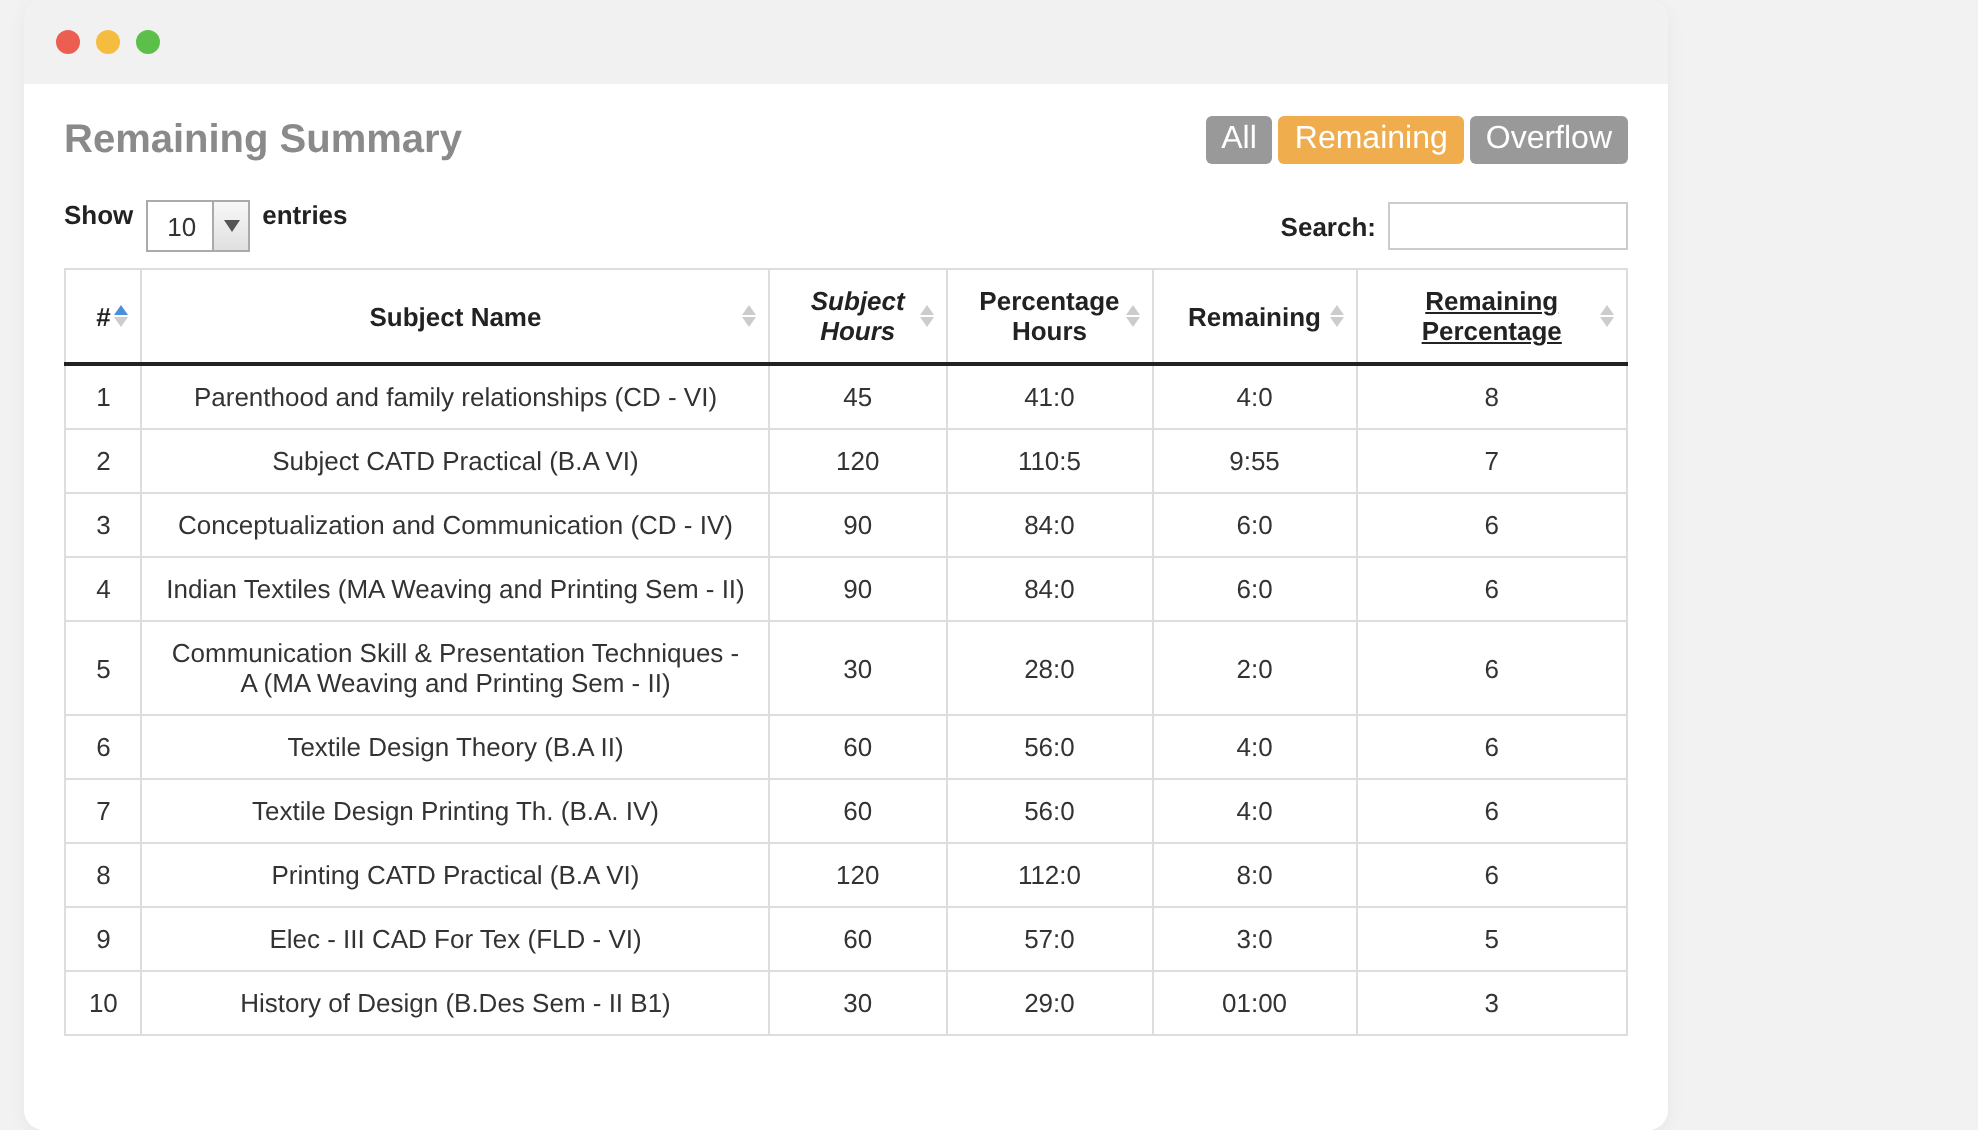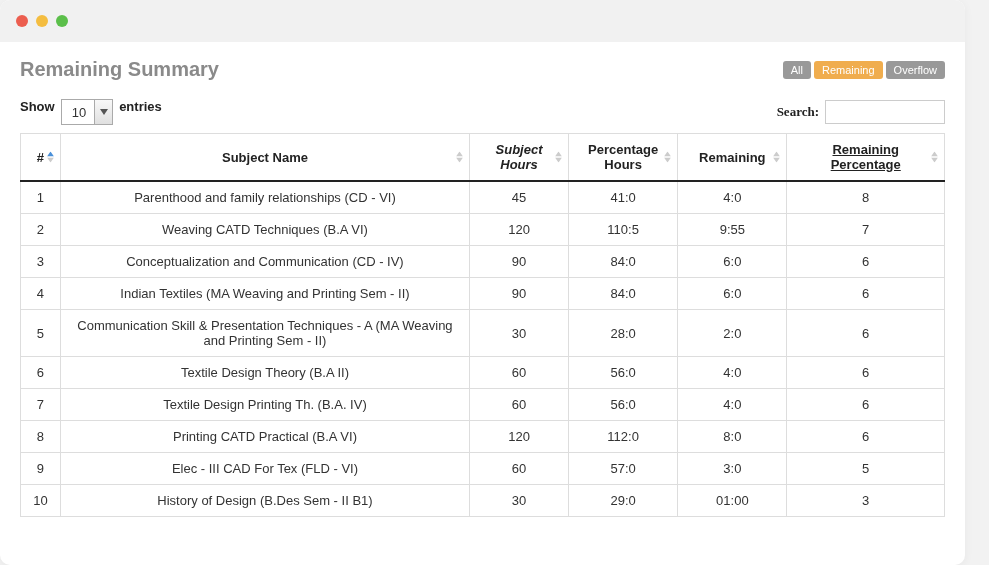--- a/index.html
+++ b/index.html
@@ -4,26 +4,27 @@
 <style>
   * { box-sizing: border-box; margin: 0; padding: 0; }
   body {
     font-family: -apple-system, "Helvetica Neue", Helvetica, Arial, sans-serif;
     background: #f2f2f2;
     width: 989px;
     height: 565px;
     overflow: hidden;
   }
   .window {
-    width: 965px;
+    width: 822px;
     height: 565px;
     background: #fff;
     border-radius: 10px;
     overflow: hidden;
     box-shadow: 0 2px 10px rgba(0,0,0,0.05);
+    margin-left: 12px;
   }
   .titlebar {
     height: 42px;
     background: #f1f1f1;
     display: flex;
     align-items: center;
     padding: 0 16px;
     gap: 8px;
   }
   .dot { width: 12px; height: 12px; border-radius: 50%; }
@@ -39,21 +40,21 @@
     align-items: center;
     margin-bottom: 18px;
   }
   .title {
     font-size: 20px;
     color: #8a8a8a;
     font-weight: 600;
   }
   .filter-group { display: flex; gap: 3px; }
   .filter-btn {
-    font-size: 11px;
+    font-size: 16px;
     color: #fff;
     background: #999;
     border: none;
     padding: 3px 8px;
     border-radius: 3px;
     cursor: pointer;
     font-weight: 500;
   }
   .filter-btn.active { background: #f0ad4e; }
   .controls-row {
@@ -81,21 +82,21 @@
   .entries-select .dd-btn {
     position: absolute;
     right: 0; top: 0; bottom: 0;
     width: 18px;
     border-left: 1px solid #aaa;
     background: linear-gradient(#f8f8f8,#e0e0e0);
     display: flex; align-items: center; justify-content: center;
   }
   .entries-select .dd-btn svg { width: 8px; height: 6px; }
   .search-wrap { display: flex; align-items: center; gap: 6px; }
-  .search-wrap label { font-weight: bold; color:#222;font-family:Liberation Serif, serif; }
+  .search-wrap label { font-weight: bold; color:#222; }
   .search-input {
     border: 1px solid #ccc;
     height: 24px;
     width: 120px;
     padding: 0 6px;
     font-size: 13px;
   }
   table.data {
     width: 100%;
     border-collapse: collapse;
@@ -252,21 +253,21 @@
       <tr>
             <td style="text-align:center;">1</td>
             <td>Parenthood and family relationships (CD - VI)</td>
             <td>45</td>
             <td>41:0</td>
             <td>4:0</td>
             <td>8</td>
           </tr>
           <tr>
             <td style="text-align:center;">2</td>
-            <td>Weaving CATD Techniques (B.A VI)</td>
+            <td>Subject CATD Practical (B.A VI)</td>
             <td>120</td>
             <td>110:5</td>
             <td>9:55</td>
             <td>7</td>
           </tr>
           <tr>
             <td style="text-align:center;">3</td>
             <td>Conceptualization and Communication (CD - IV)</td>
             <td>90</td>
             <td>84:0</td>

